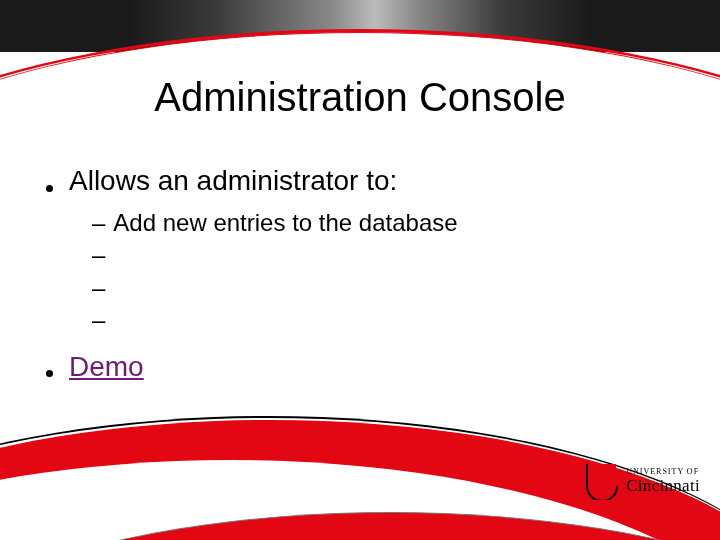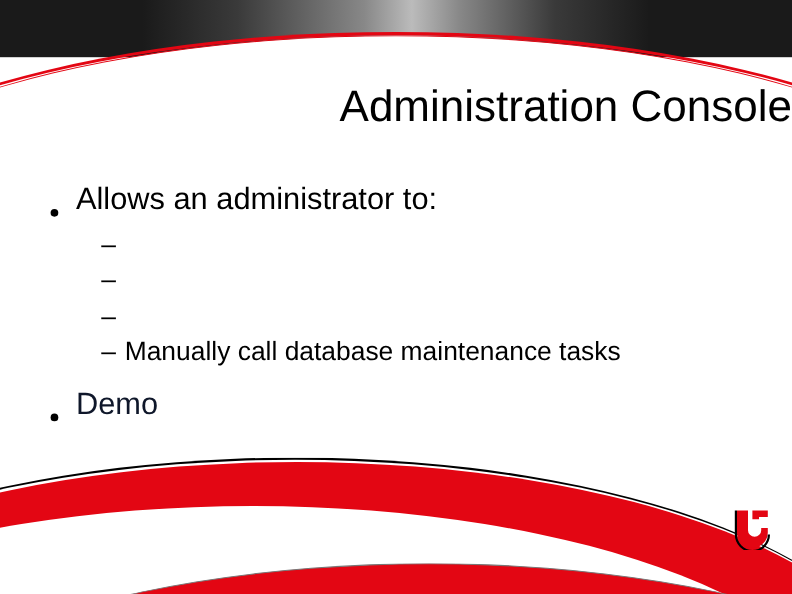--- a/index.html
+++ b/index.html
@@ -44,37 +44,37 @@
     height: 410px;
     border-radius: 50% / 50%;
     border-top: 3px solid #e30613;
   }
 
   
   .title {
     position: absolute;
     top: 75px;
     left: 0; right: 0;
-    text-align: right;
+    text-align: center;
     font-size: 40px;
     color: #000;
     font-weight: normal;
   }
 
   
   .content {
     position: absolute;
     top: 165px;
     left: 46px;
     right: 46px;
     color: #000;
   }
   .bullet-row {
     display: flex;
-    align-items: flex-end;
+    align-items: center;
     font-size: 28px;
     margin-bottom: 10px;
   }
   .bullet-dot {
     width: 7px; height: 7px;
     background: #000;
     border-radius: 50%;
     margin-top: 14px;
     margin-right: 16px;
     flex-shrink: 0;
@@ -87,21 +87,22 @@
     display: flex;
     align-items: flex-start;
     font-size: 24px;
     line-height: 1.35;
   }
   .dash {
     margin-right: 8px;
     flex-shrink: 0;
   }
   .demo-link {
-    color: #0f172a;
+    color: #701a75;
+    text-decoration: underline;
   }
 
   
   .bottom-swoosh {
     position: absolute;
     bottom: -310px;
     left: -280px;
     width: 1100px;
     height: 430px;
     background: #e30613;
@@ -173,42 +174,46 @@
 <h1 class="title">Administration Console</h1>
 
 <div class="content">
   <div class="bullet-row">
     <span class="bullet-dot"></span>
     <span>Allows an administrator to:</span>
   </div>
   <div class="sub-list">
     <div class="sub-row">
       <span class="dash">–</span>
-    </div>
-    <div class="sub-row">
-      <span class="dash">–</span>
-    </div>
-    <div class="sub-row">
-      <span class="dash">–</span>
-    </div>
-    <div class="sub-row">
-      <span class="dash">–</span>
-      <span>Manually call database maintenance tasks</span>
+      <span>Add new entries to the database</span>
+    </div>
+    <div class="sub-row">
+      <span class="dash">–</span>
+    </div>
+    <div class="sub-row">
+      <span class="dash">–</span>
+    </div>
+    <div class="sub-row">
+      <span class="dash">–</span>
     </div>
   </div>
   <div class="bullet-row">
     <span class="bullet-dot"></span>
     <a class="demo-link">Demo</a>
   </div>
 </div>
 
 <div class="bottom-swoosh"></div>
 <div class="bottom-swoosh-inner"></div>
 <div class="bottom-sliver"></div>
 
 <div class="uc-logo">
   <svg width="34" height="38" viewBox="0 0 34 38">
     <path d="M4 2 h10 v18 a6 6 0 0 0 12 0 v-2 h6 v4 a14 14 0 0 1 -28 0 z" fill="#e30613"></path>
     <path d="M18 2 h14 v6 h-8 v2 h-6 z" fill="#e30613"></path>
     <path d="M2 2 h2 v22 a14 14 0 0 0 28 0 h2 a16 16 0 0 1 -32 0 z" fill="#000"></path>
     <circle cx="7" cy="5" r="0" fill="none"></circle>
   </svg>
+  <div class="uc-text">
+    <span class="small">UNIVERSITY OF</span>
+    <span class="big">Cincinnati</span>
+  </div>
 </div>
 
 </body></html>

